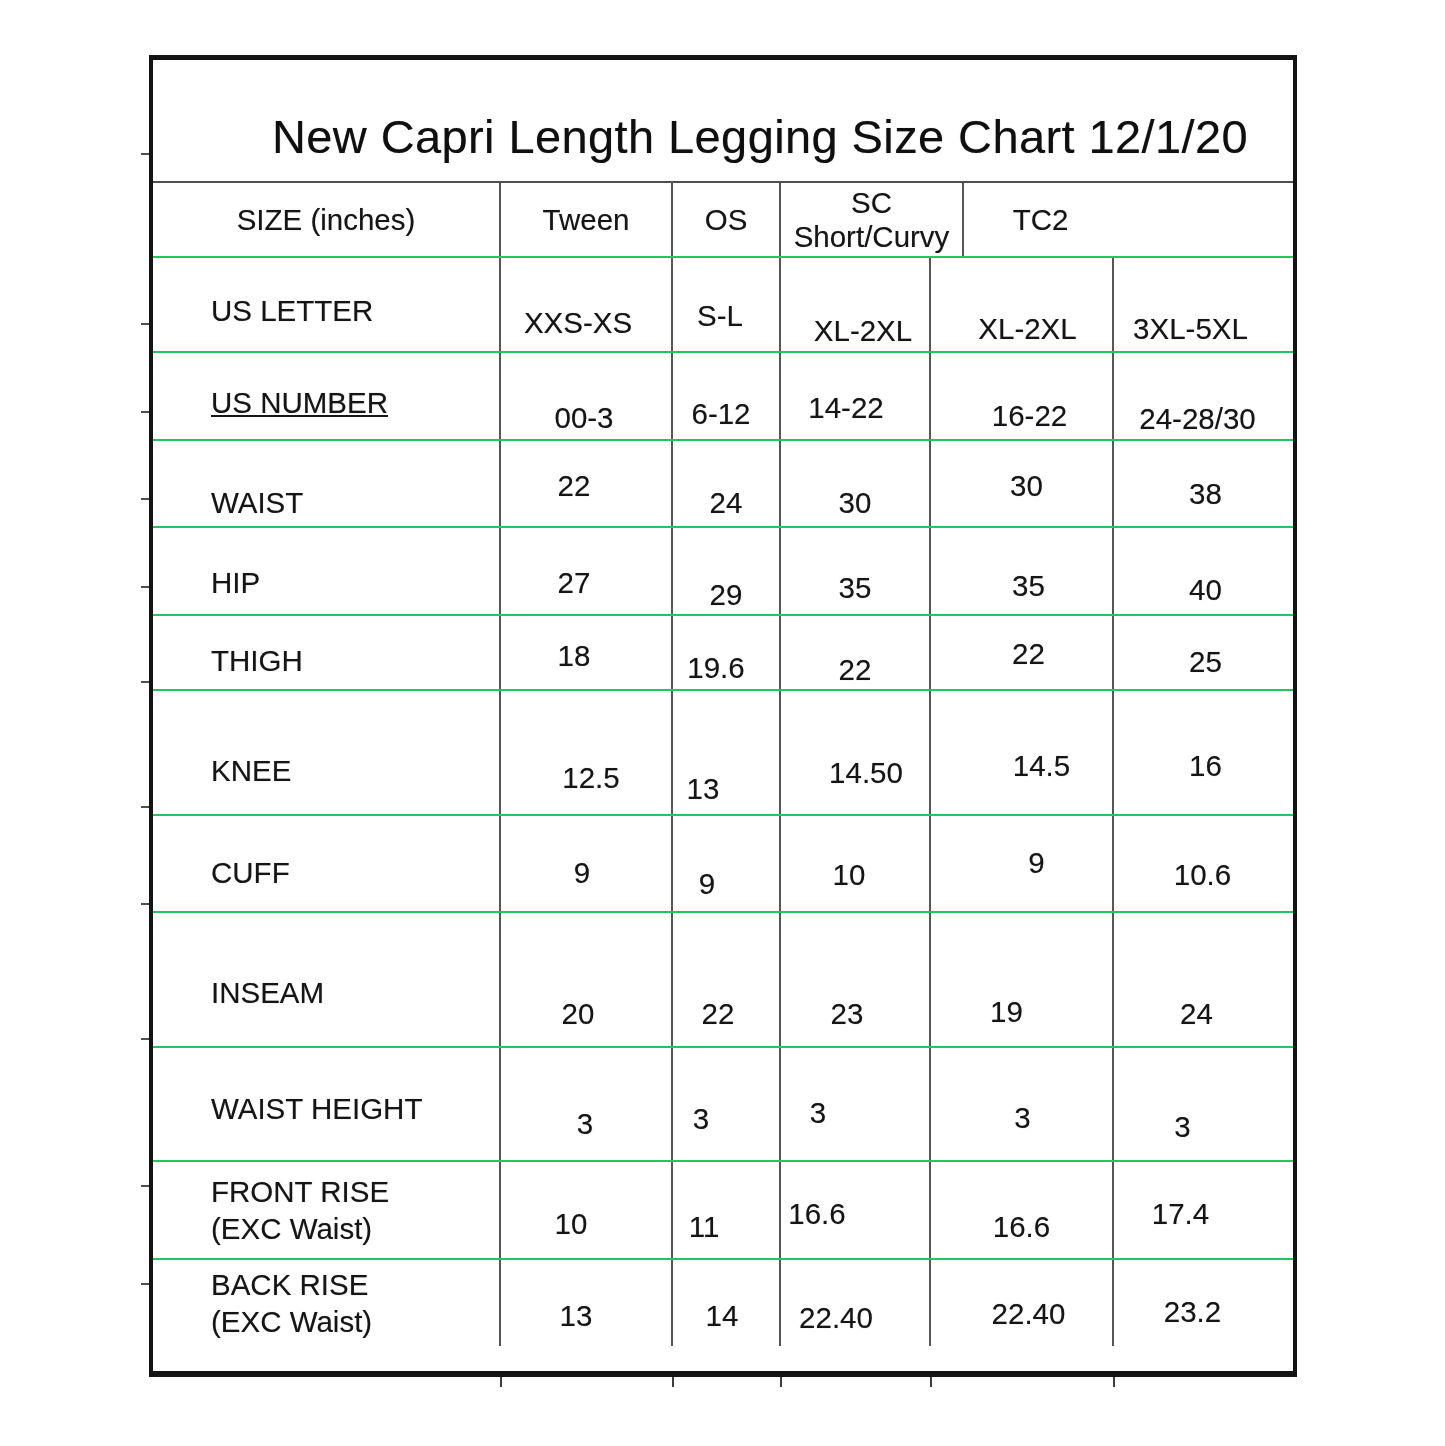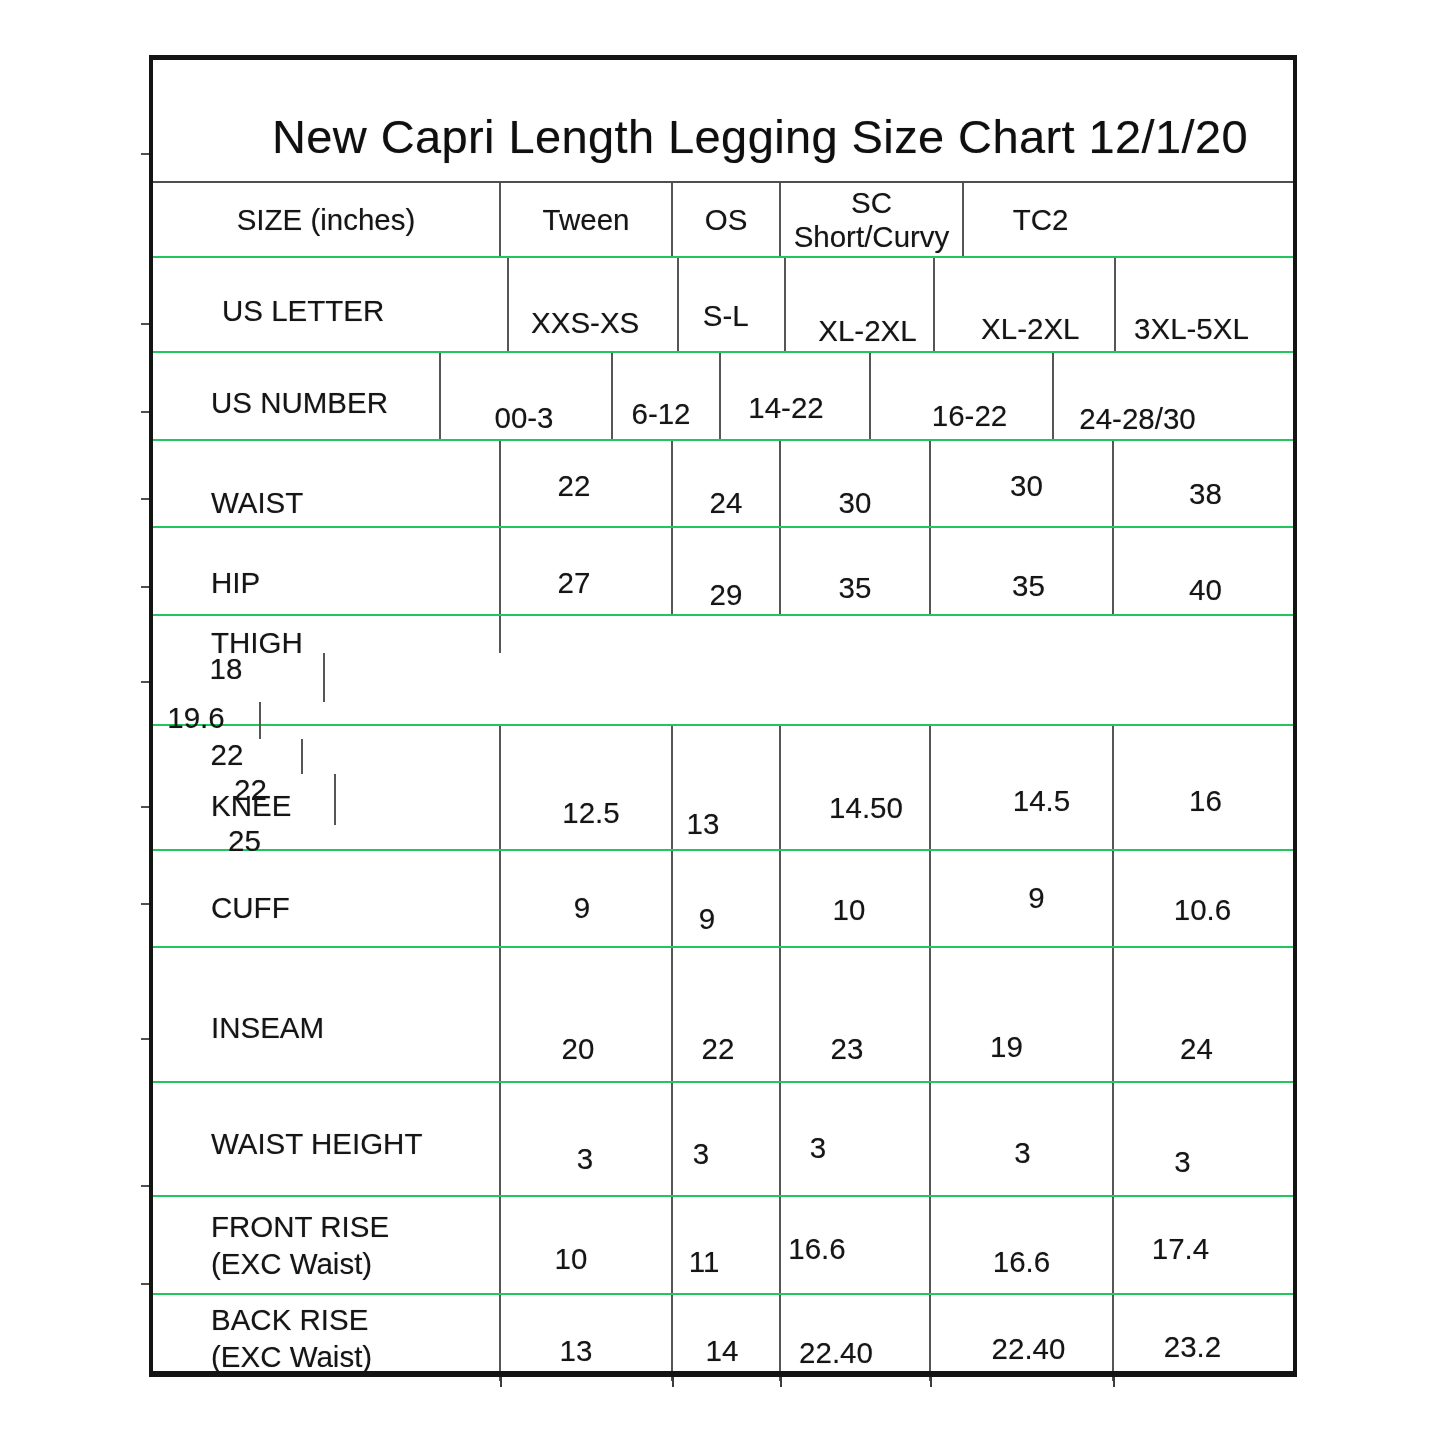--- a/index.html
+++ b/index.html
@@ -61,42 +61,42 @@
             <span>OS</span>
           </div>
           <div class="cell header-cell" style="width: 183px;">
             <span>SC</span>
             <span>Short/Curvy</span>
           </div>
           <div class="cell header-cell last" style="width: 153px;">
             <span>TC2</span>
           </div>
         </div>
-        <div class="row" style="height: 95px; padding-left: 11px;">
+        <div class="row" style="height: 95px;">
           <div class="cell label-cell" style="width: 348px;">
             <span class="lab" style="transform: translateY(6px);"><span>US LETTER</span></span>
           </div>
           <div class="cell value-cell" style="width: 172px;">
             <span class="v" style="margin-bottom: 13px; transform: translateX(-8px);">XXS-XS</span>
           </div>
           <div class="cell value-cell" style="width: 108px;">
             <span class="v" style="margin-bottom: 20px; transform: translateX(-6px);">S-L</span>
           </div>
           <div class="cell value-cell" style="width: 150px;">
             <span class="v" style="margin-bottom: 5px; transform: translateX(8px);">XL-2XL</span>
           </div>
           <div class="cell value-cell" style="width: 183px;">
             <span class="v" style="margin-bottom: 7px; transform: translateX(6px);">XL-2XL</span>
           </div>
           <div class="cell value-cell last" style="width: 183px;">
             <span class="v" style="margin-bottom: 7px; transform: translateX(-15px);">3XL-5XL</span>
           </div>
         </div>
         <div class="row" style="height: 88px;">
-          <div class="cell label-cell" style="width: 288px;">
+          <div class="cell label-cell" style="width: 348px; text-decoration: underline;">
             <span class="lab" style="transform: translateY(6px);"><span>US NUMBER</span></span>
           </div>
           <div class="cell value-cell" style="width: 172px;">
             <span class="v" style="margin-bottom: 6px; transform: translateX(-2px);">00-3</span>
           </div>
           <div class="cell value-cell" style="width: 108px;">
             <span class="v" style="margin-bottom: 10px; transform: translateX(-5px);">6-12</span>
           </div>
           <div class="cell value-cell" style="width: 150px;">
             <span class="v" style="margin-bottom: 16px; transform: translateX(-9px);">14-22</span>
@@ -141,21 +141,21 @@
           <div class="cell value-cell" style="width: 150px;">
             <span class="v" style="margin-bottom: 11px; transform: translateX(0px);">35</span>
           </div>
           <div class="cell value-cell" style="width: 183px;">
             <span class="v" style="margin-bottom: 13px; transform: translateX(7px);">35</span>
           </div>
           <div class="cell value-cell last" style="width: 183px;">
             <span class="v" style="margin-bottom: 9px; transform: translateX(0px);">40</span>
           </div>
         </div>
-        <div class="row" style="height: 110px; flex-direction: column;">
+        <div class="row" style="height: 75px;">
           <div class="cell label-cell" style="width: 348px;">
             <span class="lab" style="transform: translateY(8px);"><span>THIGH</span></span>
           </div>
           <div class="cell value-cell" style="width: 172px;">
             <span class="v" style="margin-bottom: 18px; transform: translateX(-12px);">18</span>
           </div>
           <div class="cell value-cell" style="width: 108px;">
             <span class="v" style="margin-bottom: 6px; transform: translateX(-10px);">19.6</span>
           </div>
           <div class="cell value-cell" style="width: 150px;">

